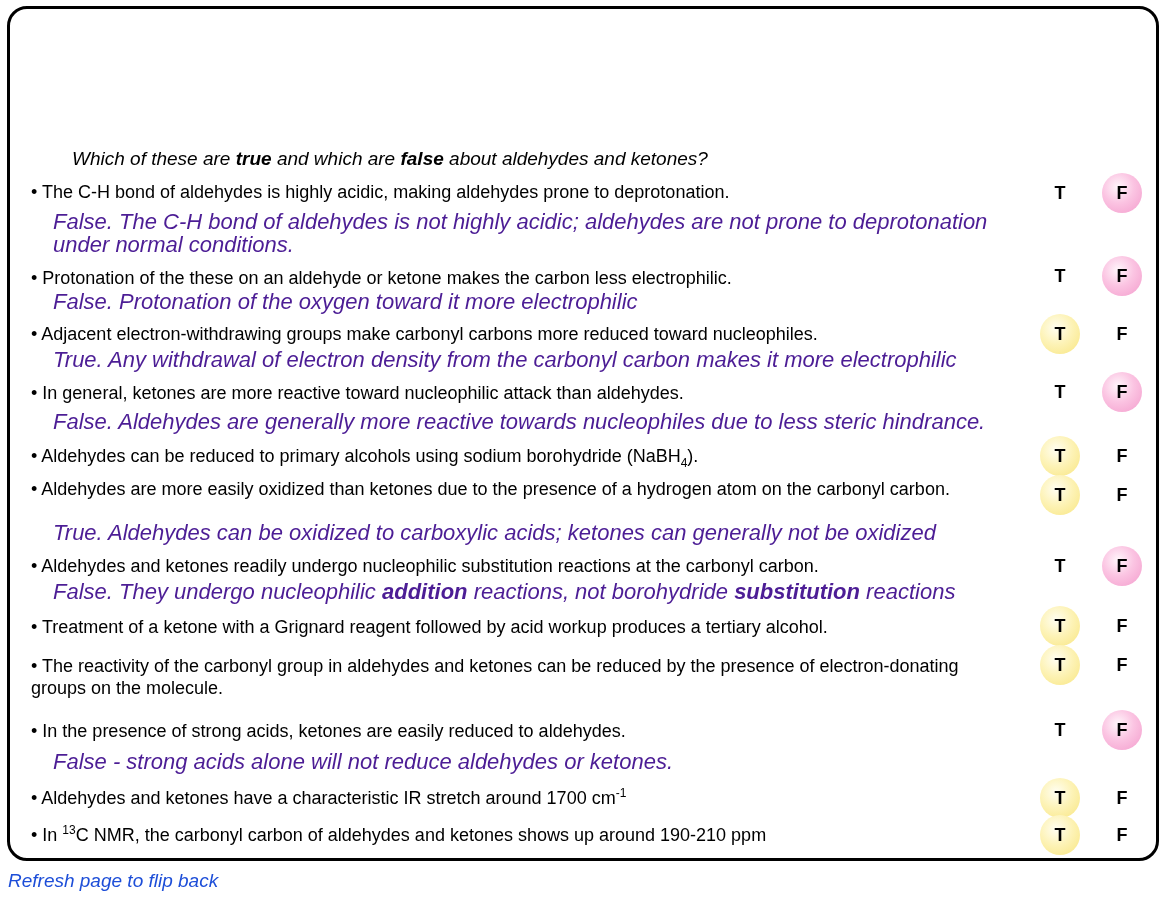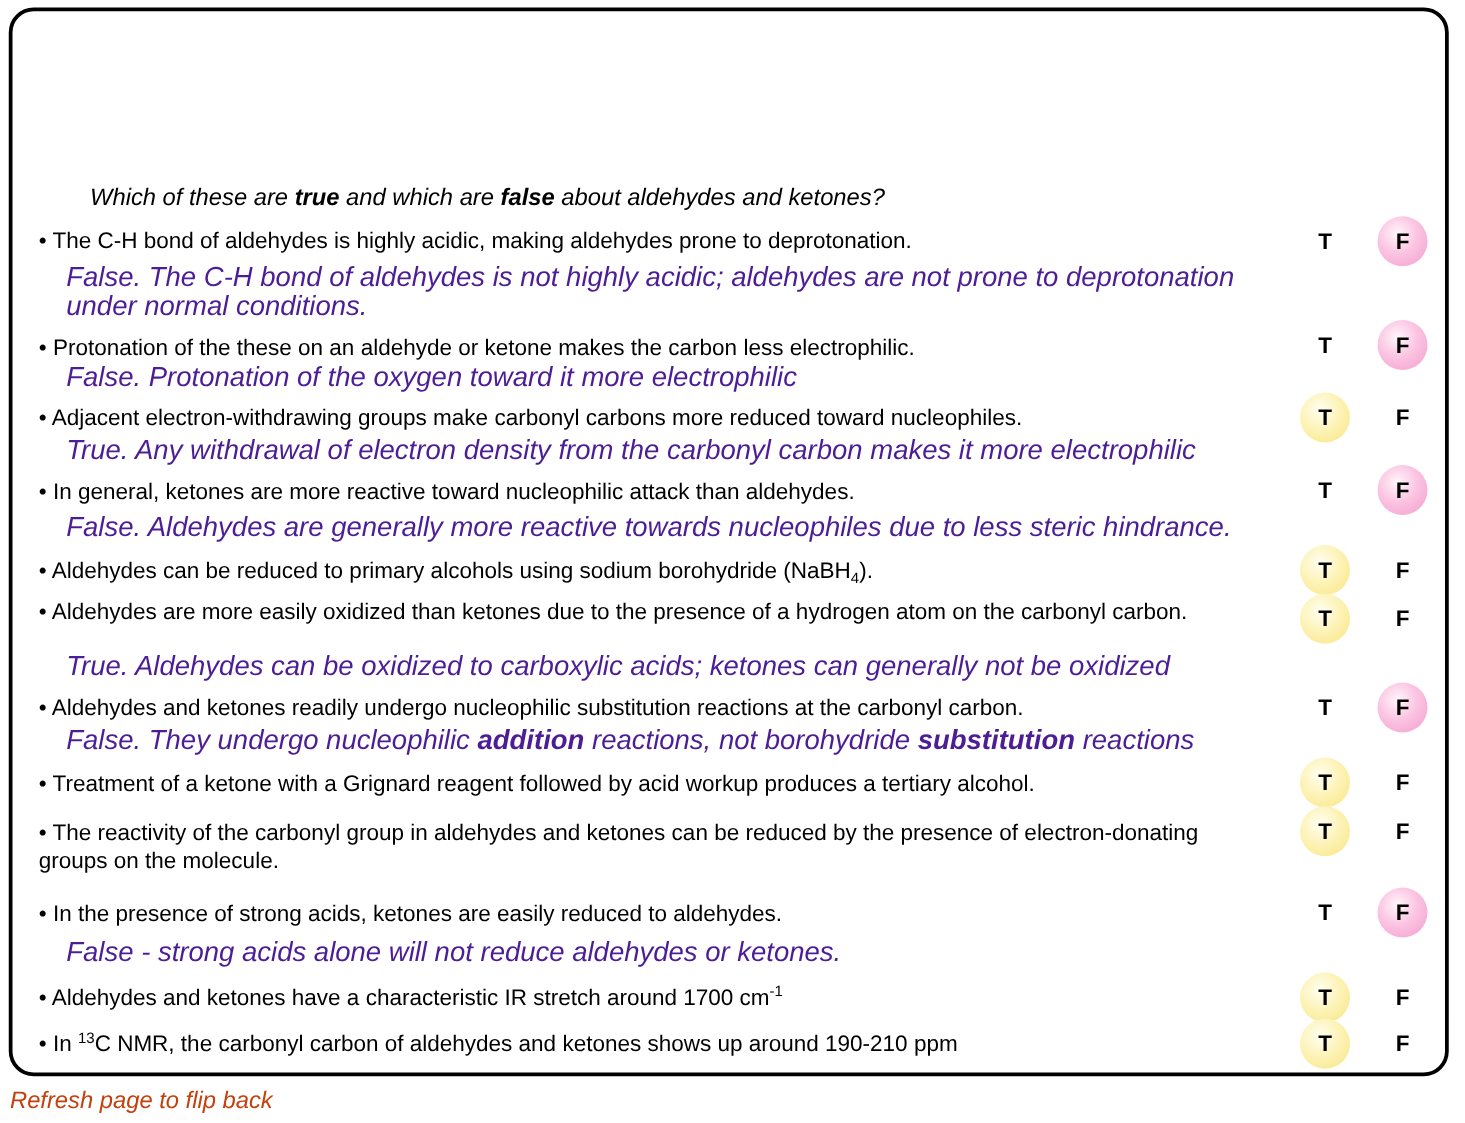--- a/index.html
+++ b/index.html
@@ -10,21 +10,21 @@
   .prompt { position: absolute; left: 72px; top: 148px; font-size: 19px; font-style: italic; }
   .q { position: absolute; left: 31px; font-size: 18px; line-height: 22px; width: 980px; }
   .expl { position: absolute; left: 53px; font-size: 22px; line-height: 23px; color: #4c1d95;
           font-style: italic; width: 960px; }
   .tf { position: absolute; width: 40px; height: 40px; font-weight: bold; font-size: 18px;
         display: flex; align-items: center; justify-content: center; border-radius: 50%; }
   .tcol { left: 1040px; }
   .fcol { left: 1102px; }
   .sel-t { background: radial-gradient(circle at 40% 35%, #fffef2 0%, #fdf3b8 45%, #f8e57f 100%); }
   .sel-f { background: radial-gradient(circle at 40% 35%, #fff6fb 0%, #fbc4e2 45%, #f39ccc 100%); }
-  .footer-left { position: absolute; left: 8px; top: 870px; font-size: 19px; color: #c2410c; font-style: italic; }
+  .footer-left { position: absolute; left: 8px; top: 870px; font-size: 19px; color: #1d4ed8; font-style: italic; }
   .footer-right { position: absolute; right: 8px; top: 898px; font-size: 19px; color: #a8a8a8; text-align: right; }
   sup { font-size: 12px; line-height: 0; }
   sub { font-size: 12px; line-height: 0; }
 </style>
 </head>
 <body>
 
 <div class="card"></div>
 
 <div class="prompt"><span>Which of these are </span><b>true</b><span> and which are </span><b>false</b><span> about aldehydes and ketones?</span></div>

